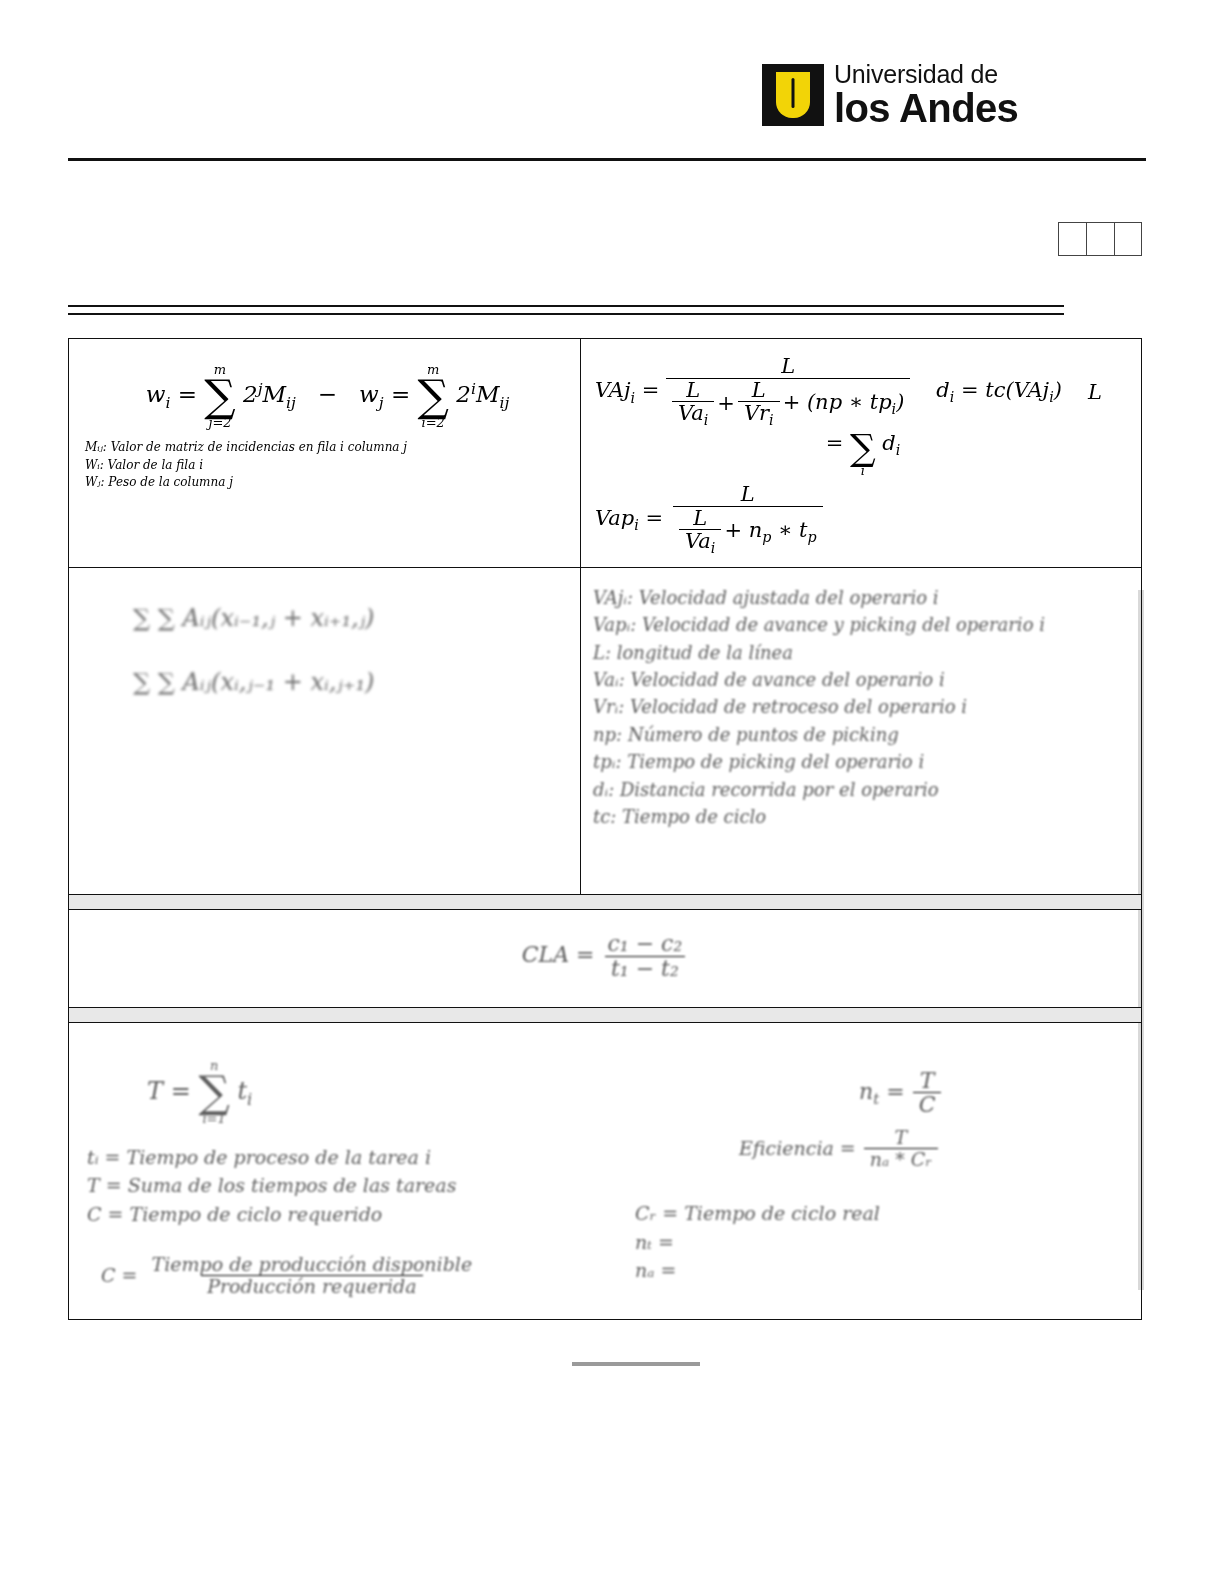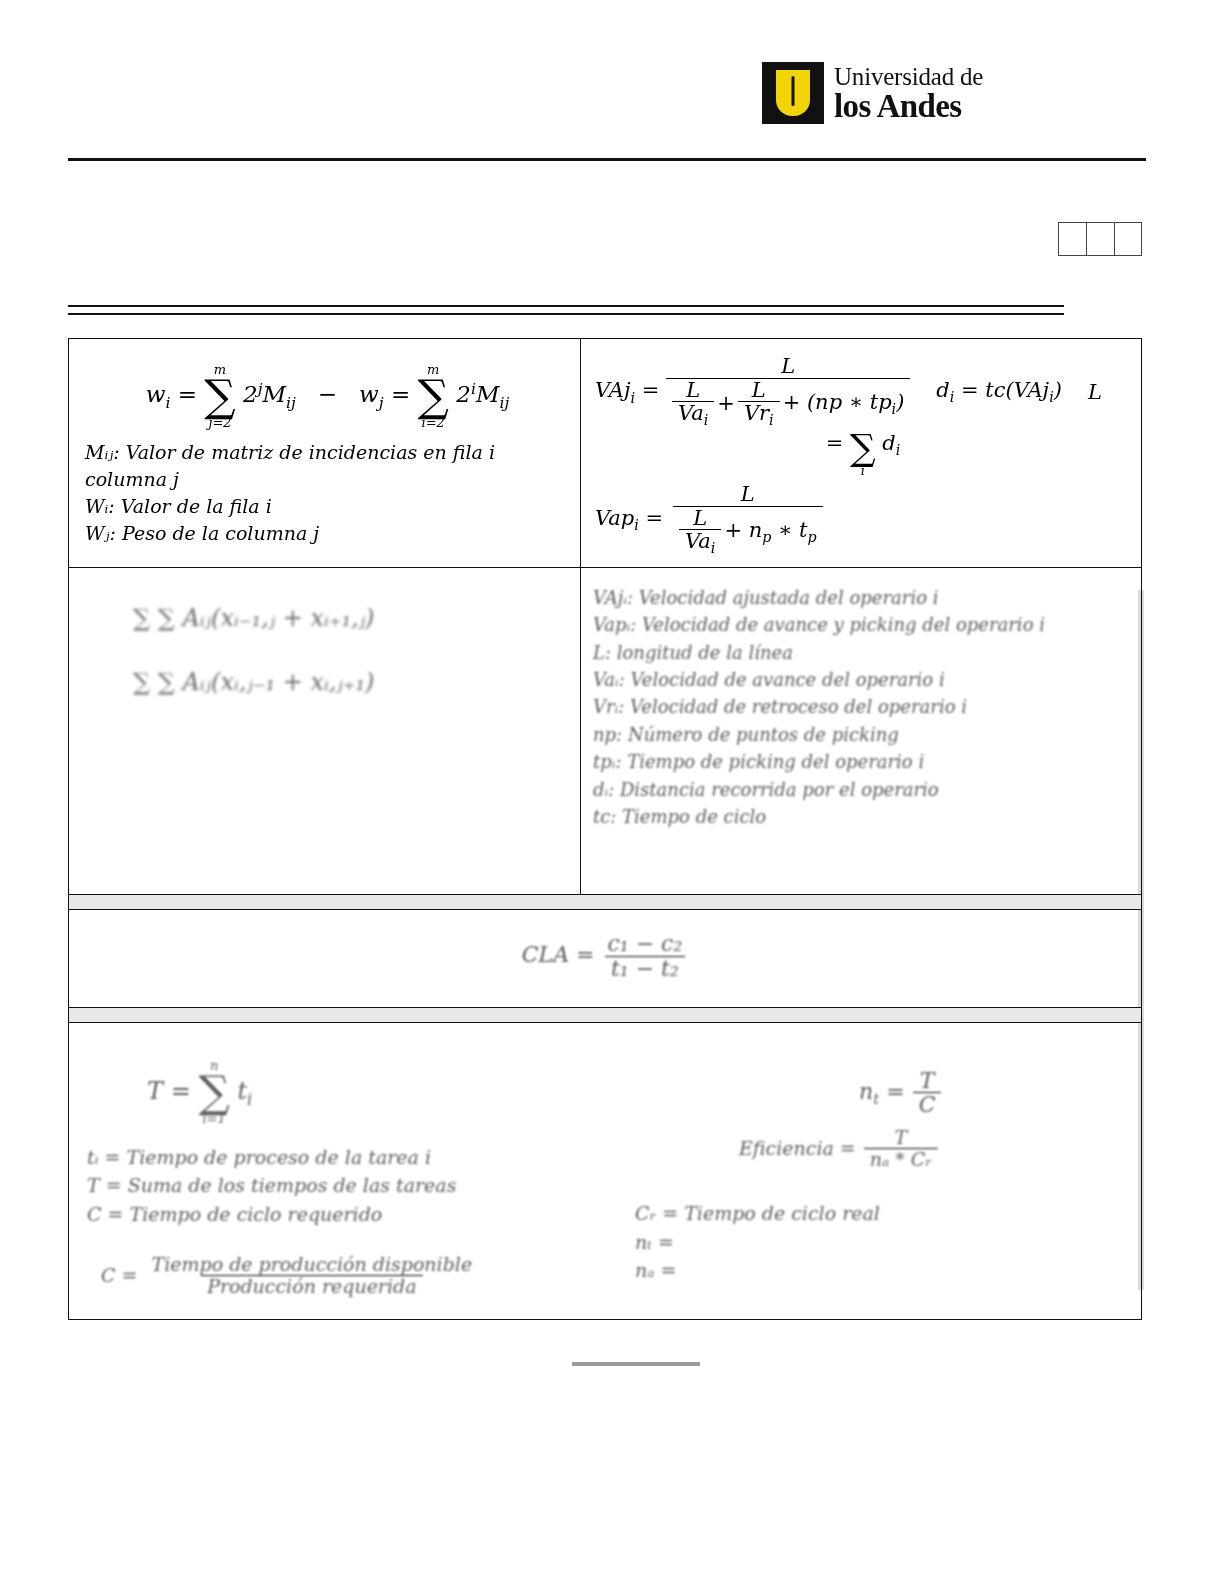--- a/index.html
+++ b/index.html
@@ -47,29 +47,29 @@
     left: 50%;
     top: 6px;
     width: 3px;
     height: 30px;
     background: #111;
     transform: translateX(-50%);
     border-radius: 2px;
   }
   .logo-text {
     line-height: 1.0;
-    font-family: Liberation Serif, serif;
+    font-family: Liberation Sans, sans-serif;
   }
   .logo-text .l1 {
     font-size: 25px;
     color: #111;
     letter-spacing: -0.2px;
   }
   .logo-text .l2 {
-    font-size: 33px;
+    font-size: 40px;
     font-weight: bold;
     color: #111;
     letter-spacing: -0.6px;
     margin-top: 1px;
   }
 
   .header-rule {
     position: absolute;
     left: 68px;
     top: 158px;
@@ -165,21 +165,21 @@
   .r1left {
     padding: 18px 10px 12px 16px;
     font-size: 21px;
   }
   .r1left .eq {
     text-align: center;
     margin: 6px 0 10px 0;
     font-size: 23px;
   }
   .r1left .legend {
-    font-size: 19px;
+    font-size: 12px;
     line-height: 1.42;
   }
   .r1right {
     padding: 16px 10px 10px 14px;
     font-size: 21px;
   }
   .r1right .line1 {
     display: flex;
     align-items: center;
     gap: 26px;

